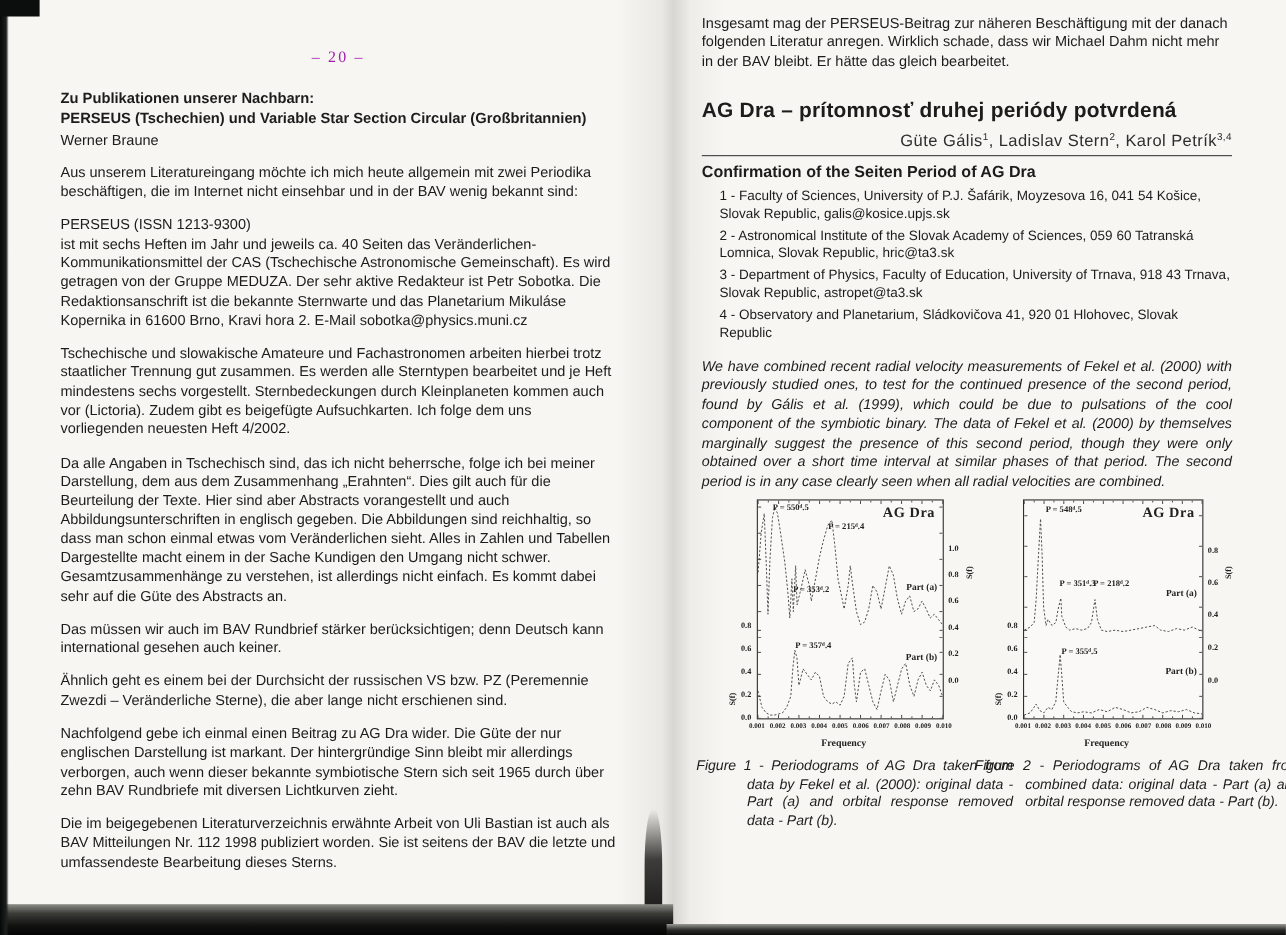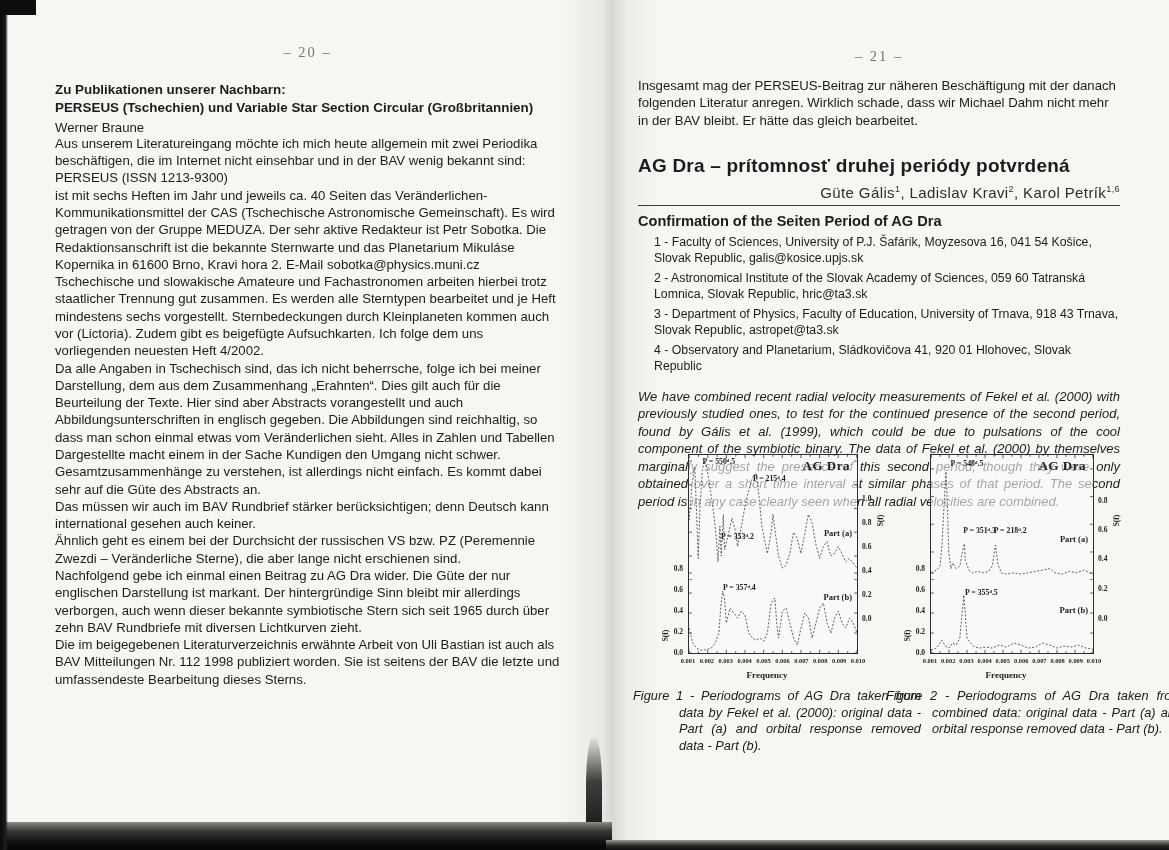--- a/index.html
+++ b/index.html
@@ -21,24 +21,24 @@
   .bottom-band-left{position:absolute;left:0;top:822px;width:612px;height:28px;
     background:linear-gradient(to bottom,#8d8d87 0%,#3b3b38 30%,#111110 70%,#050505 100%);z-index:4;}
   .bottom-band-right{position:absolute;left:606px;top:840px;width:563px;height:10px;
     background:linear-gradient(to bottom,#9a9a94 0%,#2a2a28 55%,#0c0c0b 100%);z-index:4;}
 
   
   .page{position:absolute;top:0;z-index:2;}
   .page-left{left:55px;width:505px;}
   .page-right{left:638px;width:482px;}
   .pagenum{font-family:"Liberation Serif",serif;font-size:14.5px;letter-spacing:2px;
-    text-align:center;margin-top:44px;color:#737373;}
+    text-align:center;margin-top:44px;color:#a21caf;}
   .page-right .pagenum{margin-top:48px;}
 
-  .para{font-size:13.2px;line-height:1.31;white-space:pre-line;}
+  .para{font-size:13.2px;line-height:1.31;margin-top:13px;white-space:pre-line;}
   .lp-heading{font-weight:bold;font-size:13.4px;line-height:1.34;margin-top:20px;}
   .byline{font-size:13.2px;margin-top:3px;}
   .intro-italic{font-style:italic;font-size:13.2px;line-height:1.33;margin-top:18px;}
 
   .rp-intro{font-size:13.2px;line-height:1.31;margin-top:12px;}
   .article-title{font-weight:bold;font-size:19px;letter-spacing:0.2px;margin-top:26px;}
   .authors{font-size:15px;letter-spacing:0.4px;color:#2d2d2d;text-align:right;
     margin-top:7px;padding-bottom:4px;border-bottom:1.4px solid #3c3c3c;}
   .authors sup{font-size:9px;}
   .article-subtitle{font-weight:bold;font-size:14.6px;margin-top:7px;}
@@ -102,25 +102,24 @@
 ist mit sechs Heften im Jahr und jeweils ca. 40 Seiten das Veränderlichen-Kommunikationsmittel der CAS (Tschechische Astronomische Gemeinschaft). Es wird getragen von der Gruppe MEDUZA. Der sehr aktive Redakteur ist Petr Sobotka. Die Redaktionsanschrift ist die bekannte Sternwarte und das Planetarium Mikuláse Kopernika in 61600 Brno, Kravi hora 2. E-Mail sobotka@physics.muni.cz</div>
   <div class="para">Tschechische und slowakische Amateure und Fachastronomen arbeiten hierbei trotz staatlicher Trennung gut zusammen. Es werden alle Sterntypen bearbeitet und je Heft mindestens sechs vorgestellt. Sternbedeckungen durch Kleinplaneten kommen auch vor (Lictoria). Zudem gibt es beigefügte Aufsuchkarten. Ich folge dem uns vorliegenden neuesten Heft 4/2002.</div>
   <div class="para">Da alle Angaben in Tschechisch sind, das ich nicht beherrsche, folge ich bei meiner Darstellung, dem aus dem Zusammenhang „Erahnten“. Dies gilt auch für die Beurteilung der Texte. Hier sind aber Abstracts vorangestellt und auch Abbildungsunterschriften in englisch gegeben. Die Abbildungen sind reichhaltig, so dass man schon einmal etwas vom Veränderlichen sieht. Alles in Zahlen und Tabellen Dargestellte macht einem in der Sache Kundigen den Umgang nicht schwer. Gesamtzusammenhänge zu verstehen, ist allerdings nicht einfach. Es kommt dabei sehr auf die Güte des Abstracts an.</div>
   <div class="para">Das müssen wir auch im BAV Rundbrief stärker berücksichtigen; denn Deutsch kann international gesehen auch keiner.</div>
   <div class="para">Ähnlich geht es einem bei der Durchsicht der russischen VS bzw. PZ (Peremennie Zwezdi – Veränderliche Sterne), die aber lange nicht erschienen sind.</div>
   <div class="para">Nachfolgend gebe ich einmal einen Beitrag zu AG Dra wider. Die Güte der nur englischen Darstellung ist markant. Der hintergründige Sinn bleibt mir allerdings verborgen, auch wenn dieser bekannte symbiotische Stern sich seit 1965 durch über zehn BAV Rundbriefe mit diversen Lichtkurven zieht.</div>
   <div class="para">Die im beigegebenen Literaturverzeichnis erwähnte Arbeit von Uli Bastian ist auch als BAV Mitteilungen Nr. 112 1998 publiziert worden. Sie ist seitens der BAV die letzte und umfassendeste Bearbeitung dieses Sterns.</div>
 </div>
 
 <div class="page page-right">
-  <div class="pagenum">–  21  –</div>
   <div class="rp-intro">Insgesamt mag der PERSEUS-Beitrag zur näheren Beschäftigung mit der danach folgenden Literatur anregen. Wirklich schade, dass wir Michael Dahm nicht mehr in der BAV bleibt. Er hätte das gleich bearbeitet.</div>
   <div class="article-title">AG Dra – prítomnosť druhej periódy potvrdená</div>
   <div class="authors">
-    <span>Güte Gális</span><sup>1</sup><span>, </span><span>Ladislav Kravi</span><sup>2</sup><span>, </span><span>Karol Petrík</span><sup>1,6</sup>
+    <span>Güte Gális</span><sup>1</sup><span>, </span><span>Ladislav Stern</span><sup>2</sup><span>, </span><span>Karol Petrík</span><sup>3,4</sup>
   </div>
   <div class="article-subtitle">Confirmation of the Seiten Period of AG Dra</div>
   <div class="affiliations">
     <div class="affiliation">1 - Faculty of Sciences, University of P.J. Šafárik, Moyzesova 16, 041 54 Košice, Slovak Republic, galis@kosice.upjs.sk</div>
     <div class="affiliation">2 - Astronomical Institute of the Slovak Academy of Sciences, 059 60 Tatranská Lomnica, Slovak Republic, hric@ta3.sk</div>
     <div class="affiliation">3 - Department of Physics, Faculty of Education, University of Trnava, 918 43 Trnava, Slovak Republic, astropet@ta3.sk</div>
     <div class="affiliation">4 - Observatory and Planetarium, Sládkovičova 41, 920 01 Hlohovec, Slovak Republic</div>
   </div>
   <div class="abstract">We have combined recent radial velocity measurements of Fekel et al. (2000) with previously studied ones, to test for the continued presence of the second period, found by Gális et al. (1999), which could be due to pulsations of the cool component of the symbiotic binary. The data of Fekel et al. (2000) by themselves marginally suggest the presence of this second period, though they were only obtained over a short time interval at similar phases of that period. The second period is in any case clearly seen when all radial velocities are combined.</div>
 </div>

